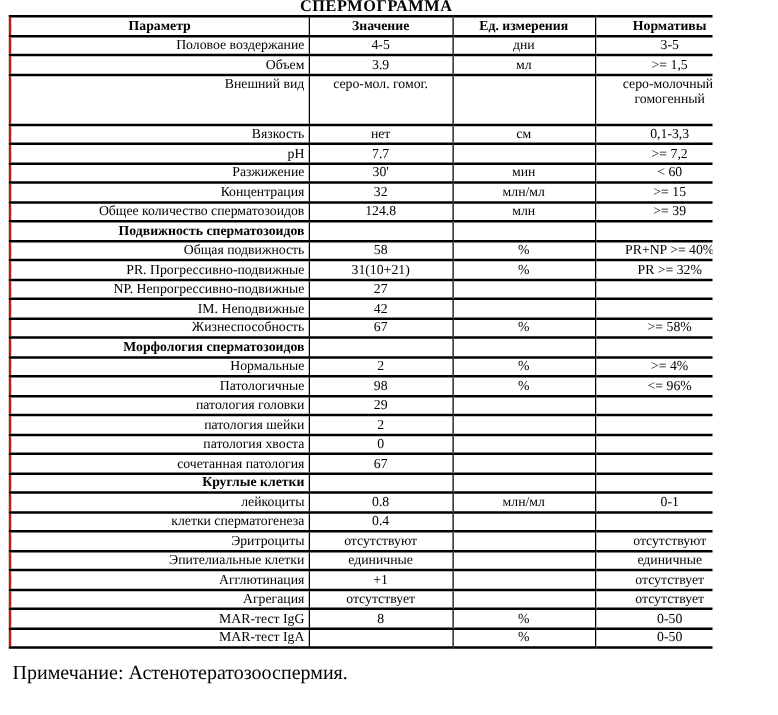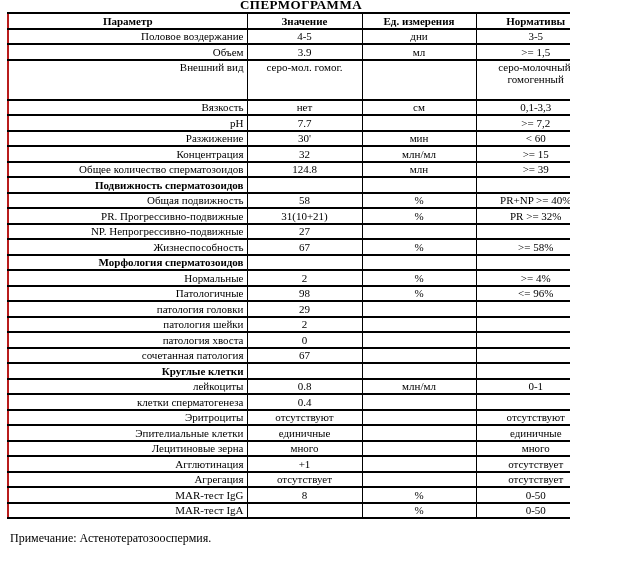--- a/index.html
+++ b/index.html
@@ -63,21 +63,21 @@
     padding-left: 30px;
   }
   table.report tr.tall td {
     height: 38px;
     vertical-align: top;
     padding-top: 0;
     white-space: normal;
   }
   .note {
     margin: 13px 0 0 10px;
-    font-size: 12px;
+    font-size: 16px;
     line-height: 13px;
   }
 </style>
 </head>
 <body>
 
 <div class="page">
 
   <div class="doc-title">СПЕРМОГРАММА</div>
 
@@ -163,20 +163,26 @@
           <td>%</td>
           <td>PR &gt;= 32%</td>
         </tr>
         <tr>
           <td class="param">NP. Непрогрессивно-подвижные</td>
           <td>27</td>
           <td></td>
           <td></td>
         </tr>
         <tr>
+          <td class="param">IM. Неподвижные</td>
+          <td>42</td>
+          <td></td>
+          <td></td>
+        </tr>
+        <tr>
           <td class="param">Жизнеспособность</td>
           <td>67</td>
           <td>%</td>
           <td>&gt;= 58%</td>
         </tr>
         <tr>
           <td class="param section">Морфология сперматозоидов</td>
           <td></td>
           <td></td>
           <td></td>
@@ -241,26 +247,20 @@
           <td></td>
           <td>отсутствуют</td>
         </tr>
         <tr>
           <td class="param">Эпителиальные клетки</td>
           <td>единичные</td>
           <td></td>
           <td>единичные</td>
         </tr>
         <tr>
-          <td class="param">Лецитиновые зерна</td>
-          <td>много</td>
-          <td></td>
-          <td>много</td>
-        </tr>
-        <tr>
           <td class="param">Агглютинация</td>
           <td>+1</td>
           <td></td>
           <td>отсутствует</td>
         </tr>
         <tr>
           <td class="param">Агрегация</td>
           <td>отсутствует</td>
           <td></td>
           <td>отсутствует</td>

